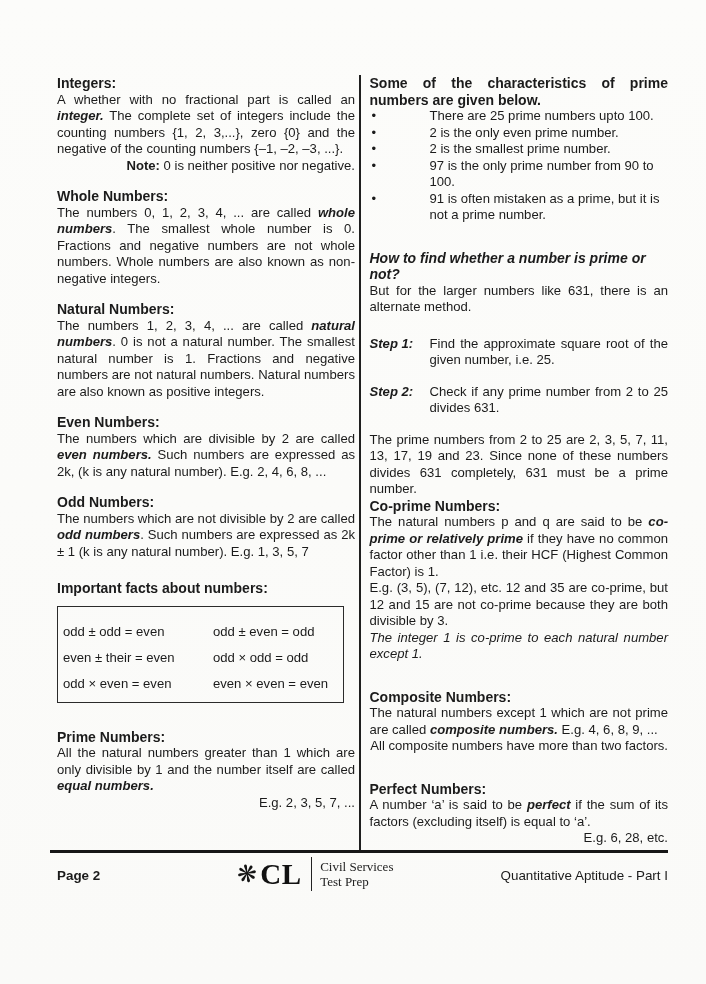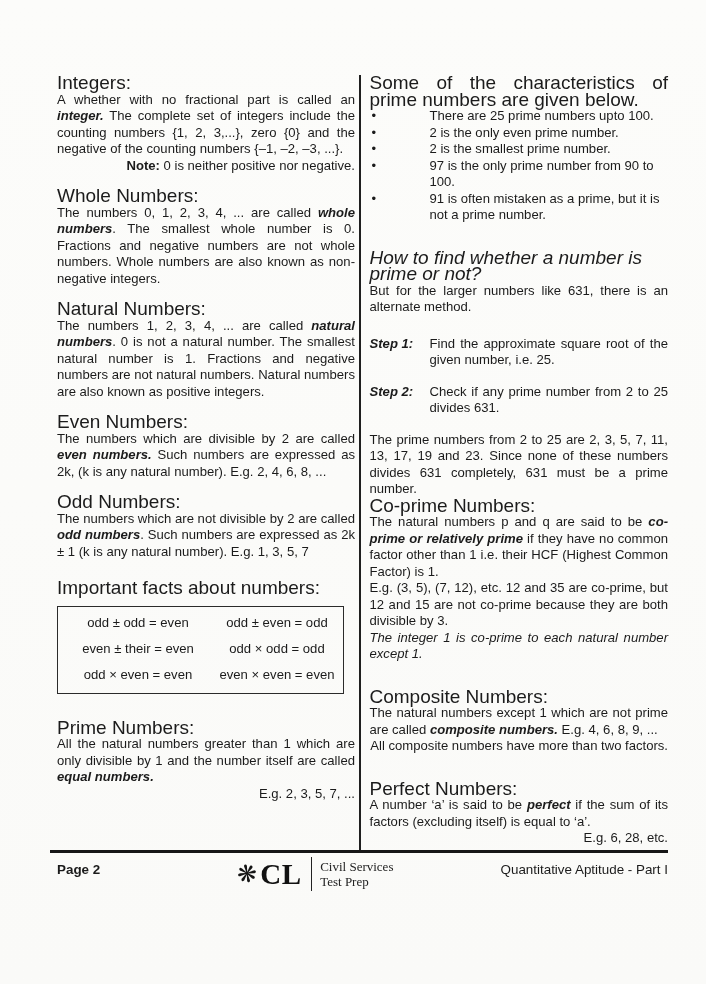--- a/index.html
+++ b/index.html
@@ -17,47 +17,47 @@
     display:flex;align-items:stretch;
   }
   .col-left{width:298px;flex:0 0 298px;}
   .col-divider{flex:0 0 1.5px;background:#1f1f1f;margin-left:4px;margin-right:9px;}
   .col-right{flex:1;min-width:0;}
   .sec{margin-top:14px;}
   .sec.first{margin-top:0;}
   .sec.no-gap{margin-top:0;}
   .sec.gap-lg{margin-top:26px;}
   .sec.gap-md{margin-top:20px;}
-  .head{font-weight:normal;margin:0;font-size:19px;}
+  .head{font-weight:bold;margin:0;font-size:14px;}
   .head.italic{font-style:italic;}
   .para{margin:0;text-align:justify;}
   .para.left-align{text-align:right;}
   .b{font-weight:bold;}
   .bi{font-weight:bold;font-style:italic;}
   
   .bullets{margin:0;padding:0;list-style:none;}
   .bullet-row{position:relative;padding-left:60px;text-align:left;}
   .bullet-glyph{position:absolute;left:2px;top:0;}
   
   .step-row{display:flex;margin-top:15px;}
   .step-label{flex:0 0 60px;font-weight:bold;font-style:italic;}
   .step-text{flex:1;text-align:justify;}
   
   .facts-box{
     border:1.5px solid #2b2b2b;width:278px;margin-top:9px;
-    padding:3px 2px 5px 5px;background:transparent;text-align:center;
+    padding:12px 2px 5px 5px;background:transparent;
   }
   .facts-row{display:flex;line-height:26px;}
   .facts-cell-l{flex:0 0 150px;}
   .facts-cell-r{flex:1;}
   
   .footer-rule{position:absolute;top:850px;left:50px;width:618px;height:2.6px;background:#161616;}
   .footer{
     position:absolute;top:857px;left:50px;width:618px;
-    display:flex;justify-content:space-between;align-items:flex-start;
+    display:flex;justify-content:space-between;align-items:center;
   }
   .footer-page{font-weight:bold;padding-top:5px;padding-left:7px;font-size:13.4px;}
   .footer-right{padding-top:5px;font-size:13.4px;}
   .logo{display:flex;align-items:center;margin-left:30px;}
   .logo-icon{
     font-size:24px;line-height:24px;color:#151515;
     transform:rotate(-12deg);margin-right:3px;
     font-family:"DejaVu Sans",sans-serif;
   }
   .logo-cl{

